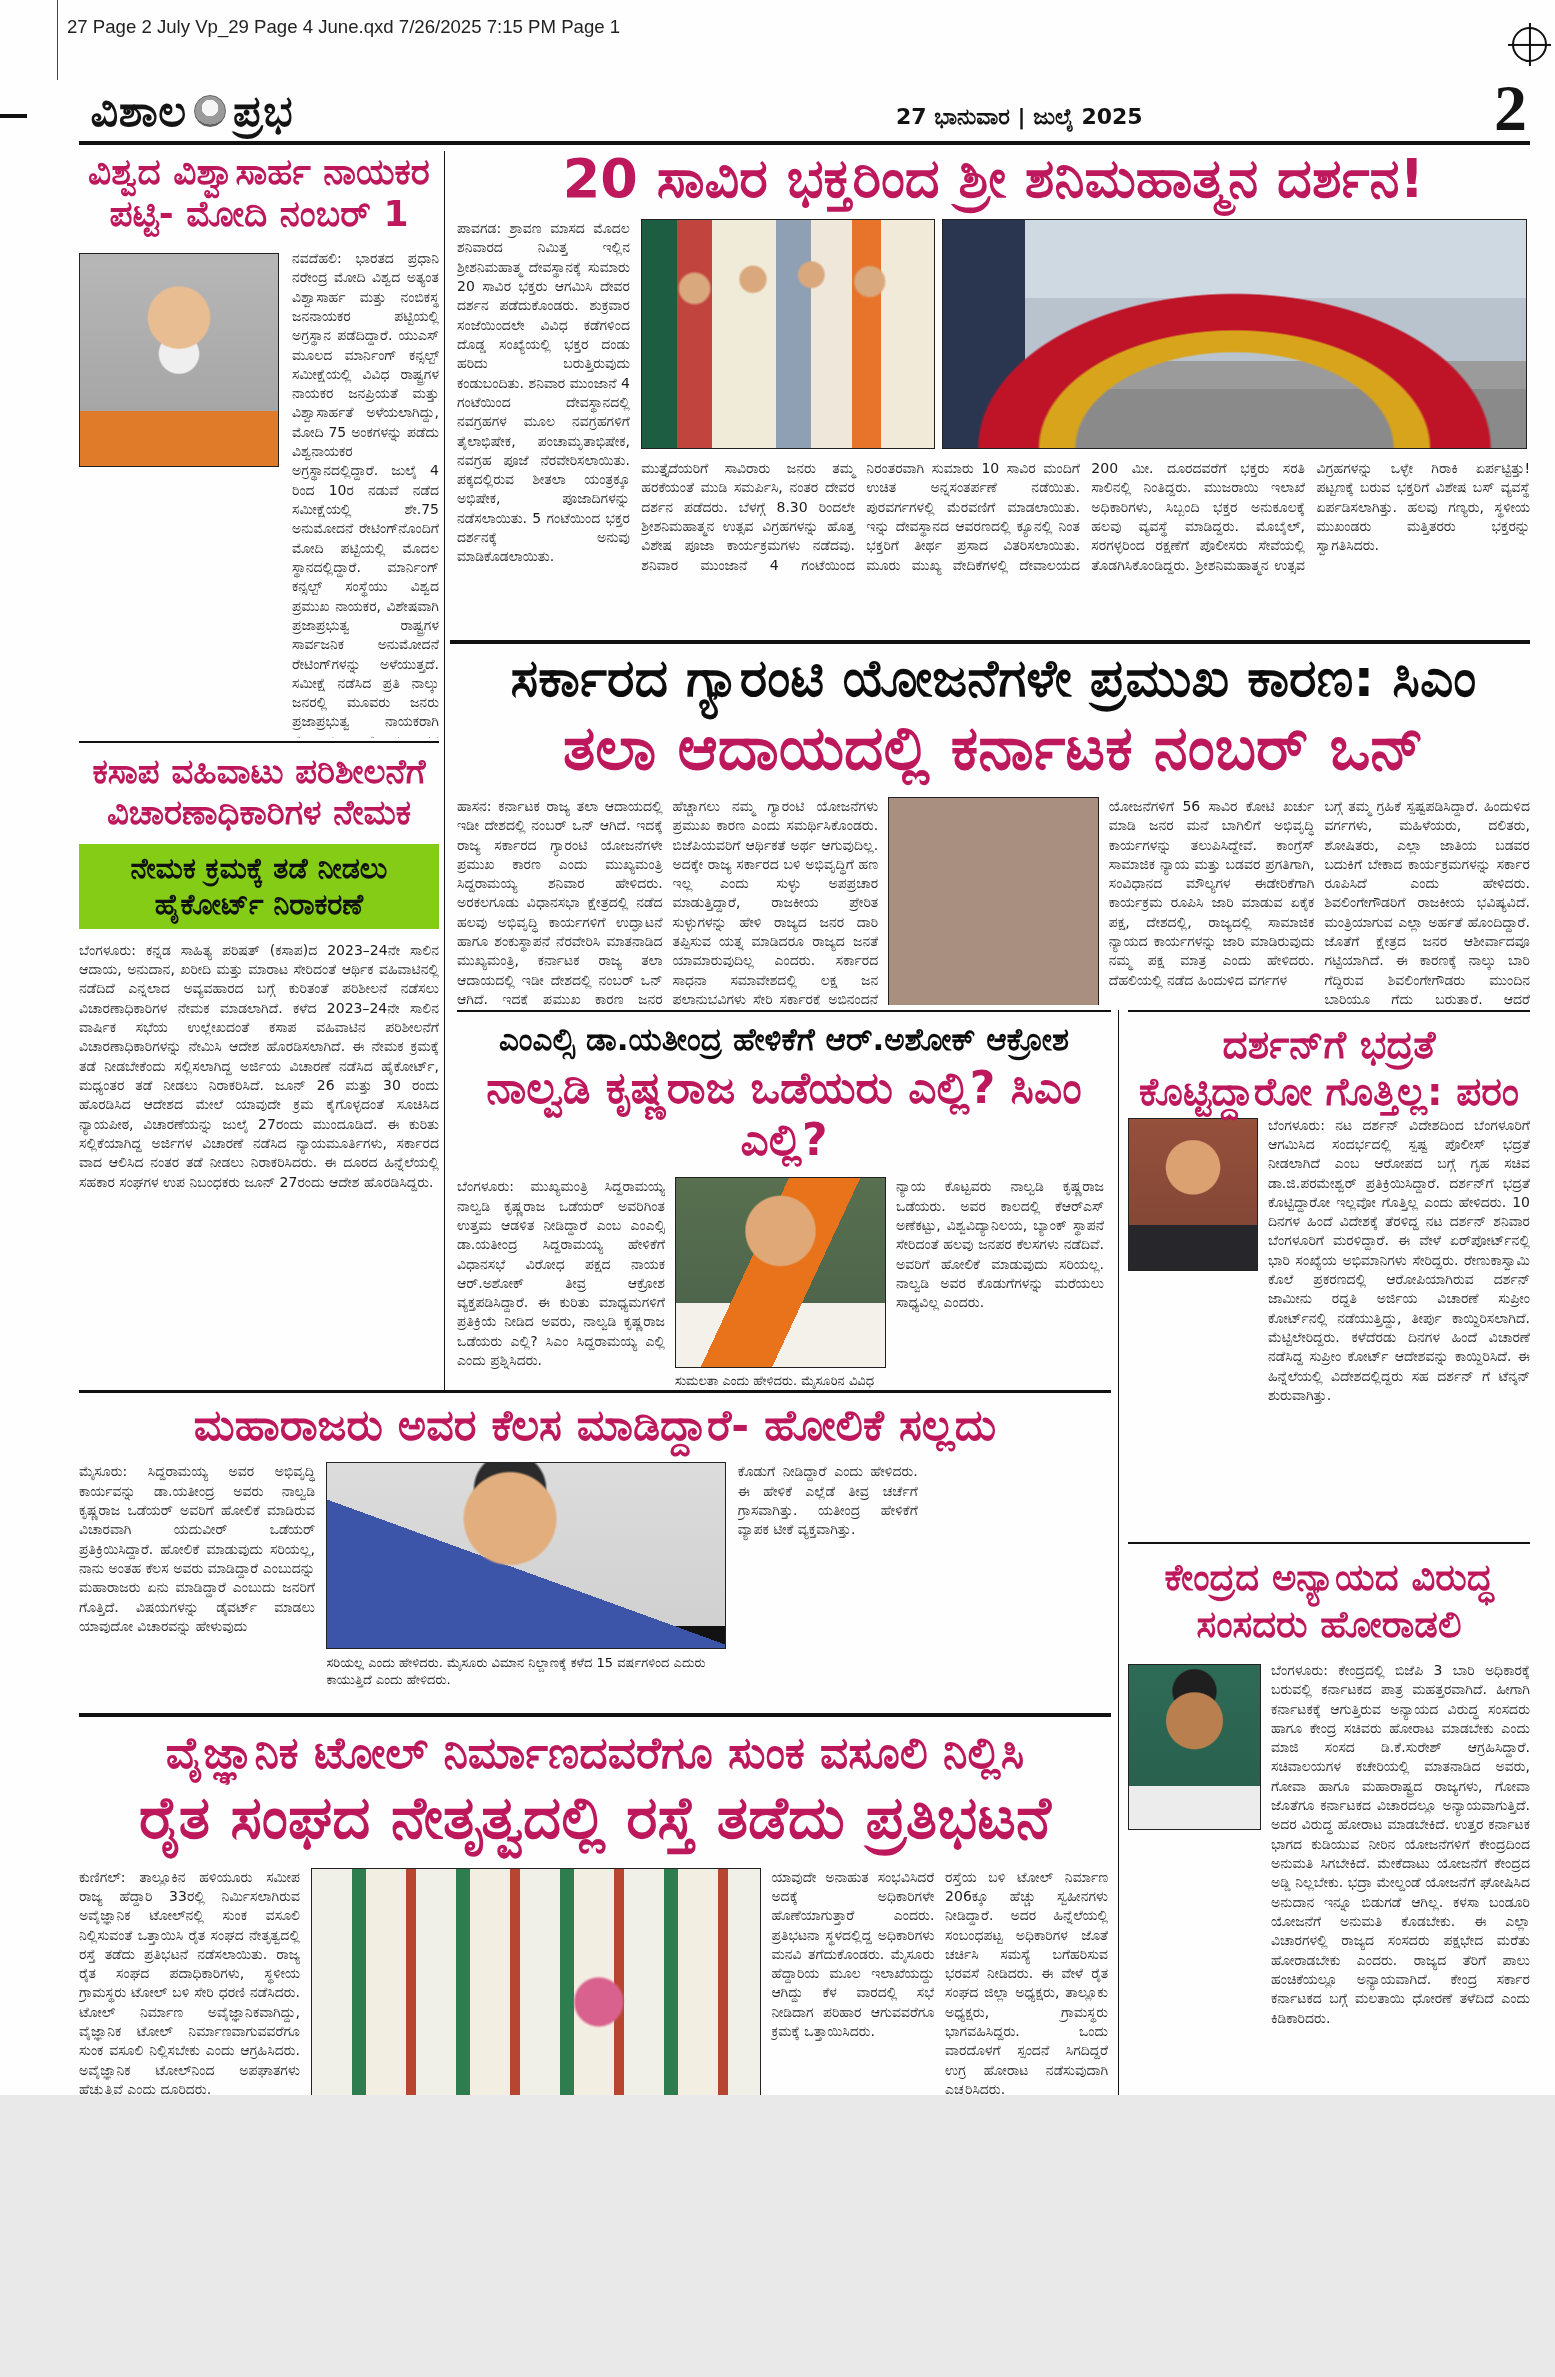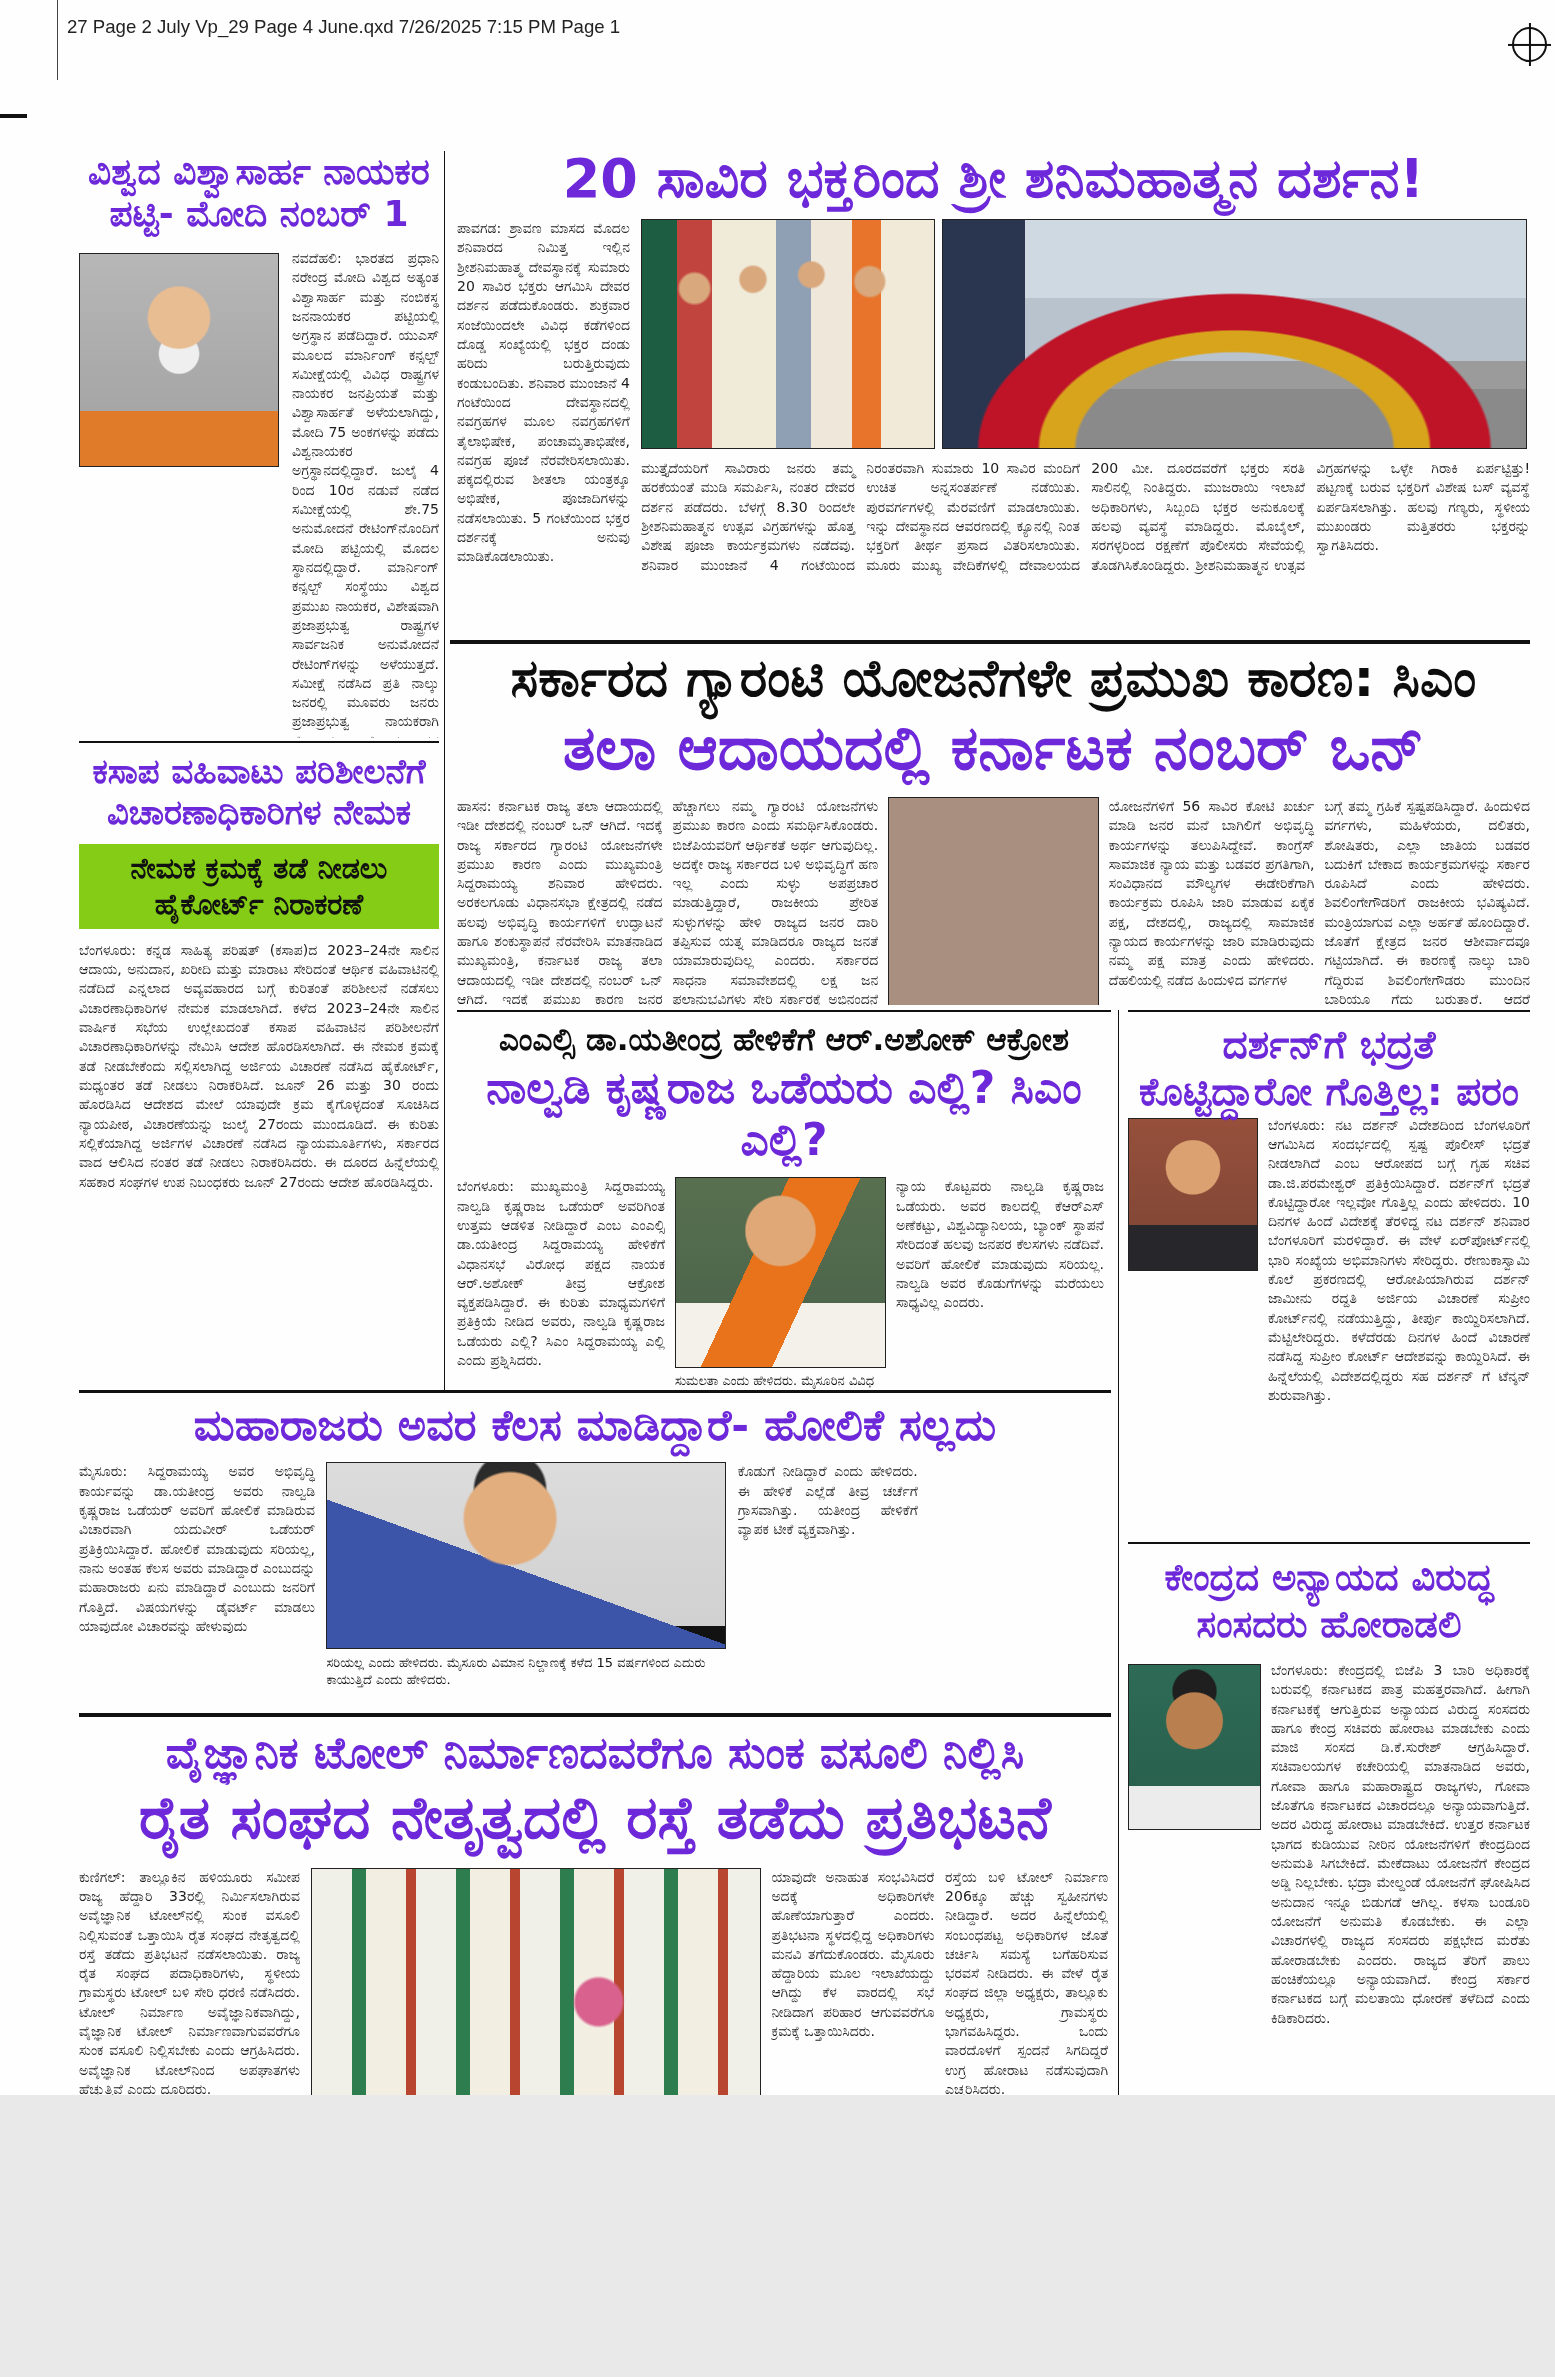--- a/index.html
+++ b/index.html
@@ -2,21 +2,21 @@
 <html style="font-size:11.4px"><head>
 <meta charset="utf-8">
 <style>
   html,body{margin:0;padding:0;background:#e9e9e9;}
   .page{position:relative;width:1555px;height:2095px;background:#fefefe;
         font-family:"DejaVu Sans",sans-serif;color:#141414;overflow:hidden;}
   .abs{position:absolute;}
   .rule{background:#111;}
   .jt{text-align:justify;line-height:1.38;font-size:14px;color:#1c1c1c;
       overflow:hidden;word-break:break-word;}
-  .hl{font-weight:900;color:#6d28d9;text-align:center;}
+  .hl{font-weight:900;color:#be185d;text-align:center;}
   .ph{border:1.4px solid #222;box-sizing:border-box;}
   .flexrow{display:flex;}
   
   .logo{font-size:43px;font-weight:900;letter-spacing:0.7px;display:flex;align-items:center;gap:7.1px;}
   .emblem{width:30px;height:30px;border-radius:50%;
           background:radial-gradient(circle at 50% 40%, #f5f5f5 0 35%, #9a9a9a 36% 70%, #5c5c5c 71% 100%);
           border:1.4px solid #666;}
   
   .ph-modi{background:
      radial-gradient(circle at 50% 30%, #e9bd92 0 17%, rgba(0,0,0,0) 18%),
@@ -74,20 +74,29 @@
 </head>
 <body>
 
 <div class="page">
 
   <div class="abs" style="left:57px;top:0;width:1.4px;height:80px;background:#444;"></div>
   <div class="abs" style="left:0;top:114px;width:27px;height:3.6px;background:#111;"></div>
   <div class="abs" style="left:67px;top:15.7px;font-family:'Liberation Sans',sans-serif;font-size:18.6px;color:#222;">27 Page 2 July Vp_29 Page 4 June.qxd  7/26/2025  7:15 PM  Page 1</div>
   <div class="abs regmark" style="left:1512px;top:27px;"></div>
 
+  <div class="abs" style="left:79px;top:80px;width:1451px;height:61px;border-bottom:4.3px solid #111;">
+    <div class="logo abs" style="left:11.4px;top:5.7px;">
+      <span>ವಿಶಾಲ</span>
+      <span class="emblem"></span>
+      <span>ಪ್ರಭ</span>
+    </div>
+    <div class="abs" style="left:817px;top:24px;font-size:22px;font-weight:600;">27 ಭಾನುವಾರ | ಜುಲೈ 2025</div>
+    <div class="abs" style="right:2.9px;top:-10px;font-size:66px;font-weight:700;font-family:'Liberation Serif',serif;">2</div>
+  </div>
 
   <div class="abs rule" style="left:444px;top:151px;width:1.4px;height:1239px;"></div>
 
   <div class="abs rule" style="left:1118px;top:1010px;width:1.4px;height:1329px;"></div>
 
   <div class="abs" style="left:79px;top:151px;width:360px;height:587px;overflow:hidden;">
     <div class="hl" style="font-size:36px;line-height:1.18;">
       <div>ವಿಶ್ವದ ವಿಶ್ವಾಸಾರ್ಹ ನಾಯಕರ</div>
       <div>ಪಟ್ಟಿ- ಮೋದಿ ನಂಬರ್ 1</div>
     </div>

